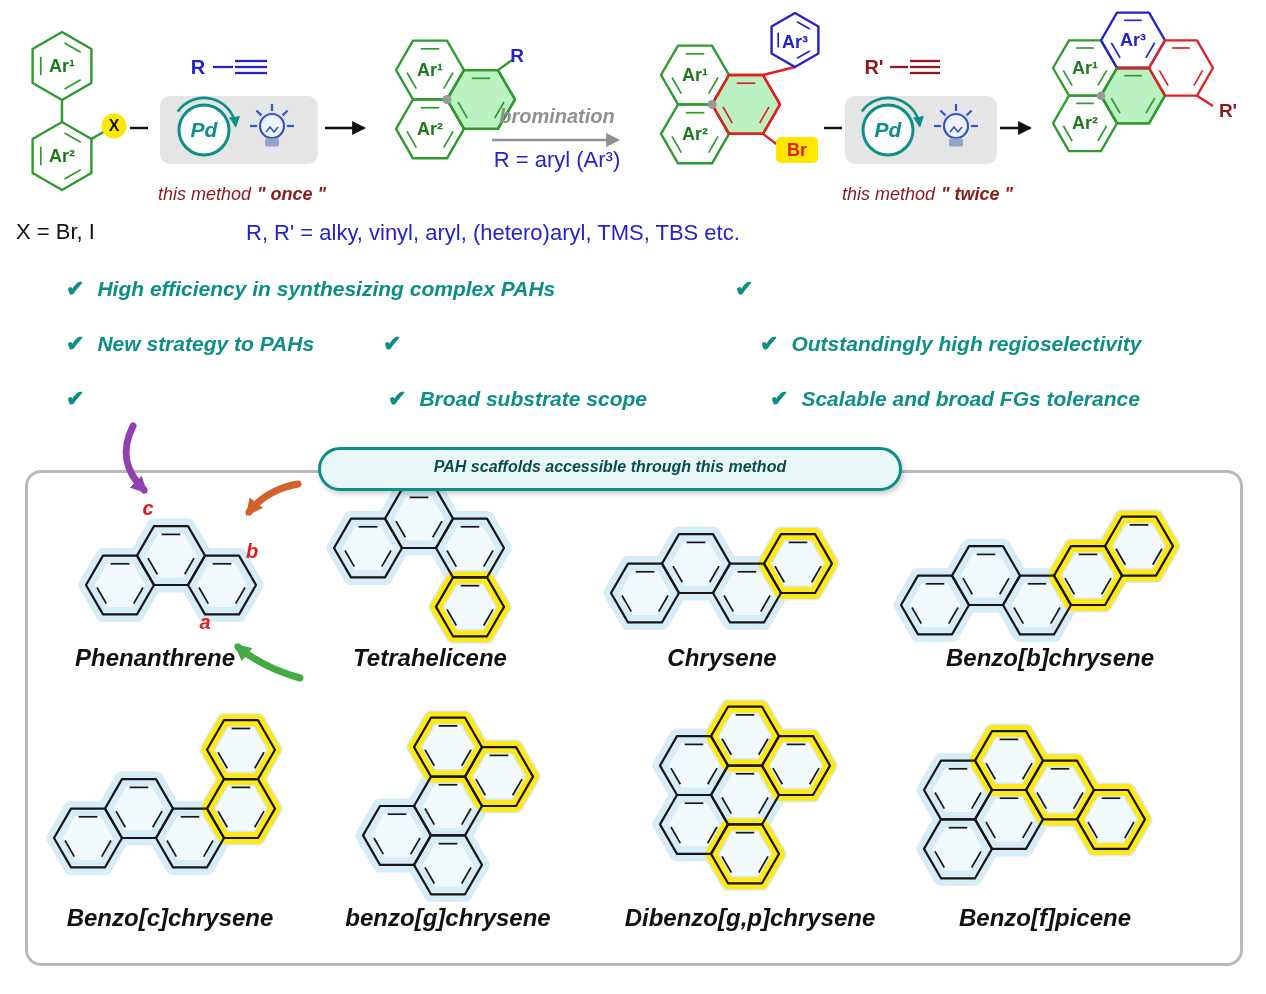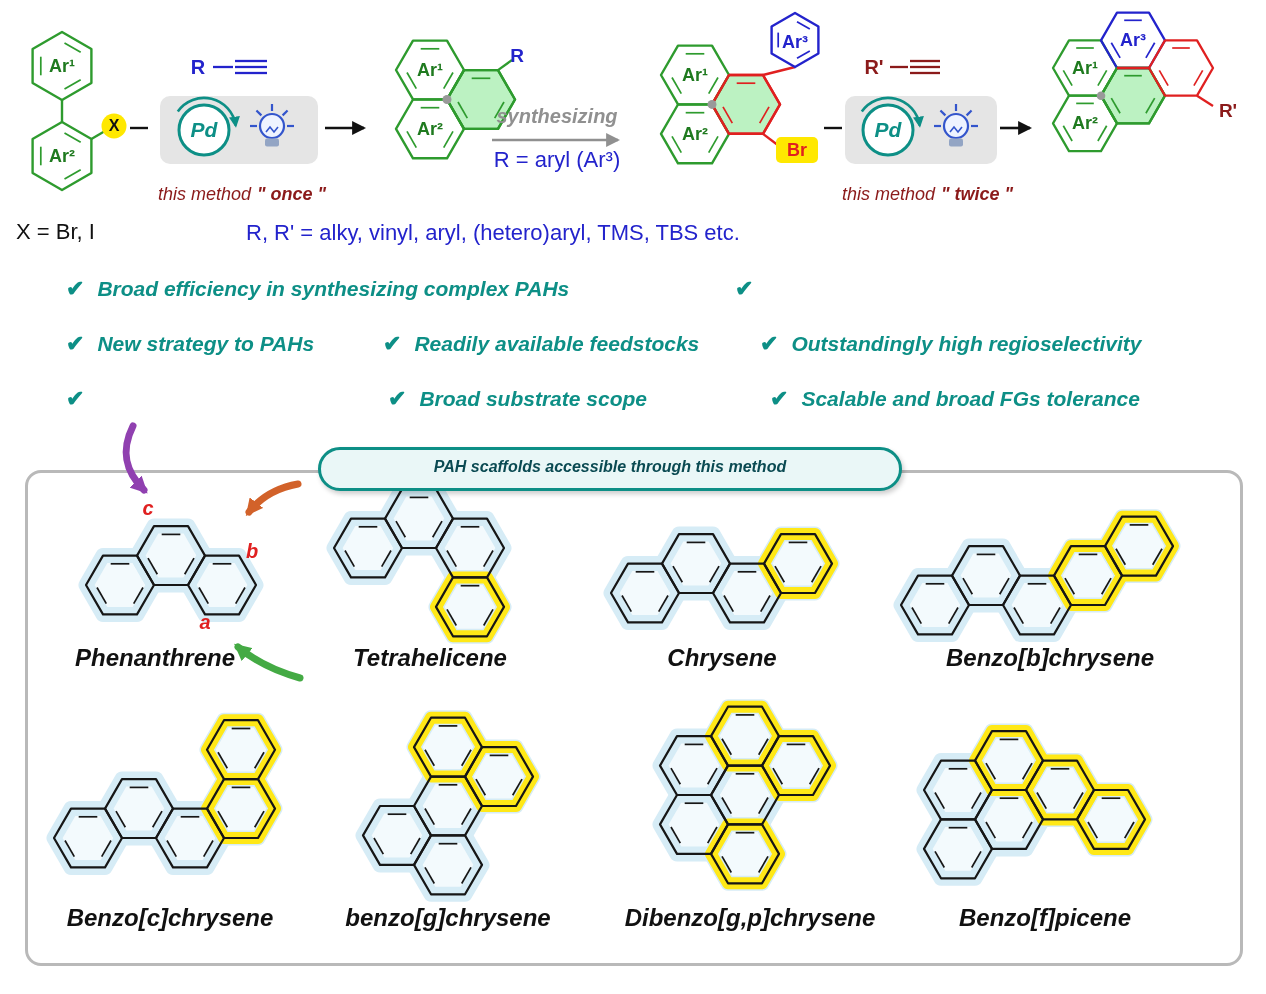--- a/index.html
+++ b/index.html
@@ -435,47 +435,46 @@
     <span>this method</span><span class="q">" once "</span>
   </div>
   <div class="abs method" style="left:842px;top:184px">
     <span>this method</span><span class="q">" twice "</span>
   </div>
 
   <div class="abs ctr ring-label" style="left:430px;top:70px">Ar¹</div>
   <div class="abs ctr ring-label" style="left:430px;top:129px">Ar²</div>
   <div class="abs ctr blue bold19" style="left:517px;top:56px">R</div>
 
-  <div class="abs ctr graylbl" style="left:557px;top:116px">synthesizing</div>
+  <div class="abs ctr graylbl" style="left:557px;top:116px">bromination</div>
   <div class="abs ctr blue defs19" style="left:557px;top:160px">R = aryl (Ar³)</div>
 
   <div class="abs ctr ring-label" style="left:695px;top:75px">Ar¹</div>
   <div class="abs ctr ring-label" style="left:695px;top:134px">Ar²</div>
   <div class="abs ctr ring-label blue" style="left:795px;top:42px">Ar³</div>
   <div class="abs brbox" style="left:776px;top:137px">Br</div>
 
   <div class="abs ctr ring-label" style="left:1085px;top:68px">Ar¹</div>
   <div class="abs ctr ring-label" style="left:1085px;top:123px">Ar²</div>
   <div class="abs ctr ring-label blue" style="left:1133px;top:40px">Ar³</div>
   <div class="abs ctr dred bold19" style="left:1228px;top:111px">R'</div>
 
   <div class="abs feat" style="left:66px;top:276px">
       <span class="check">✔</span>
-      <span class="feature">Broad efficiency in synthesizing complex PAHs</span>
+      <span class="feature">High efficiency in synthesizing complex PAHs</span>
     </div>
   <div class="abs feat" style="left:735px;top:276px">
       <span class="check">✔</span>
     </div>
   <div class="abs feat" style="left:66px;top:331px">
       <span class="check">✔</span>
       <span class="feature">New strategy to PAHs</span>
     </div>
   <div class="abs feat" style="left:383px;top:331px">
       <span class="check">✔</span>
-      <span class="feature">Readily available feedstocks</span>
     </div>
   <div class="abs feat" style="left:760px;top:331px">
       <span class="check">✔</span>
       <span class="feature">Outstandingly high regioselectivity</span>
     </div>
   <div class="abs feat" style="left:66px;top:386px">
       <span class="check">✔</span>
     </div>
   <div class="abs feat" style="left:388px;top:386px">
       <span class="check">✔</span>

